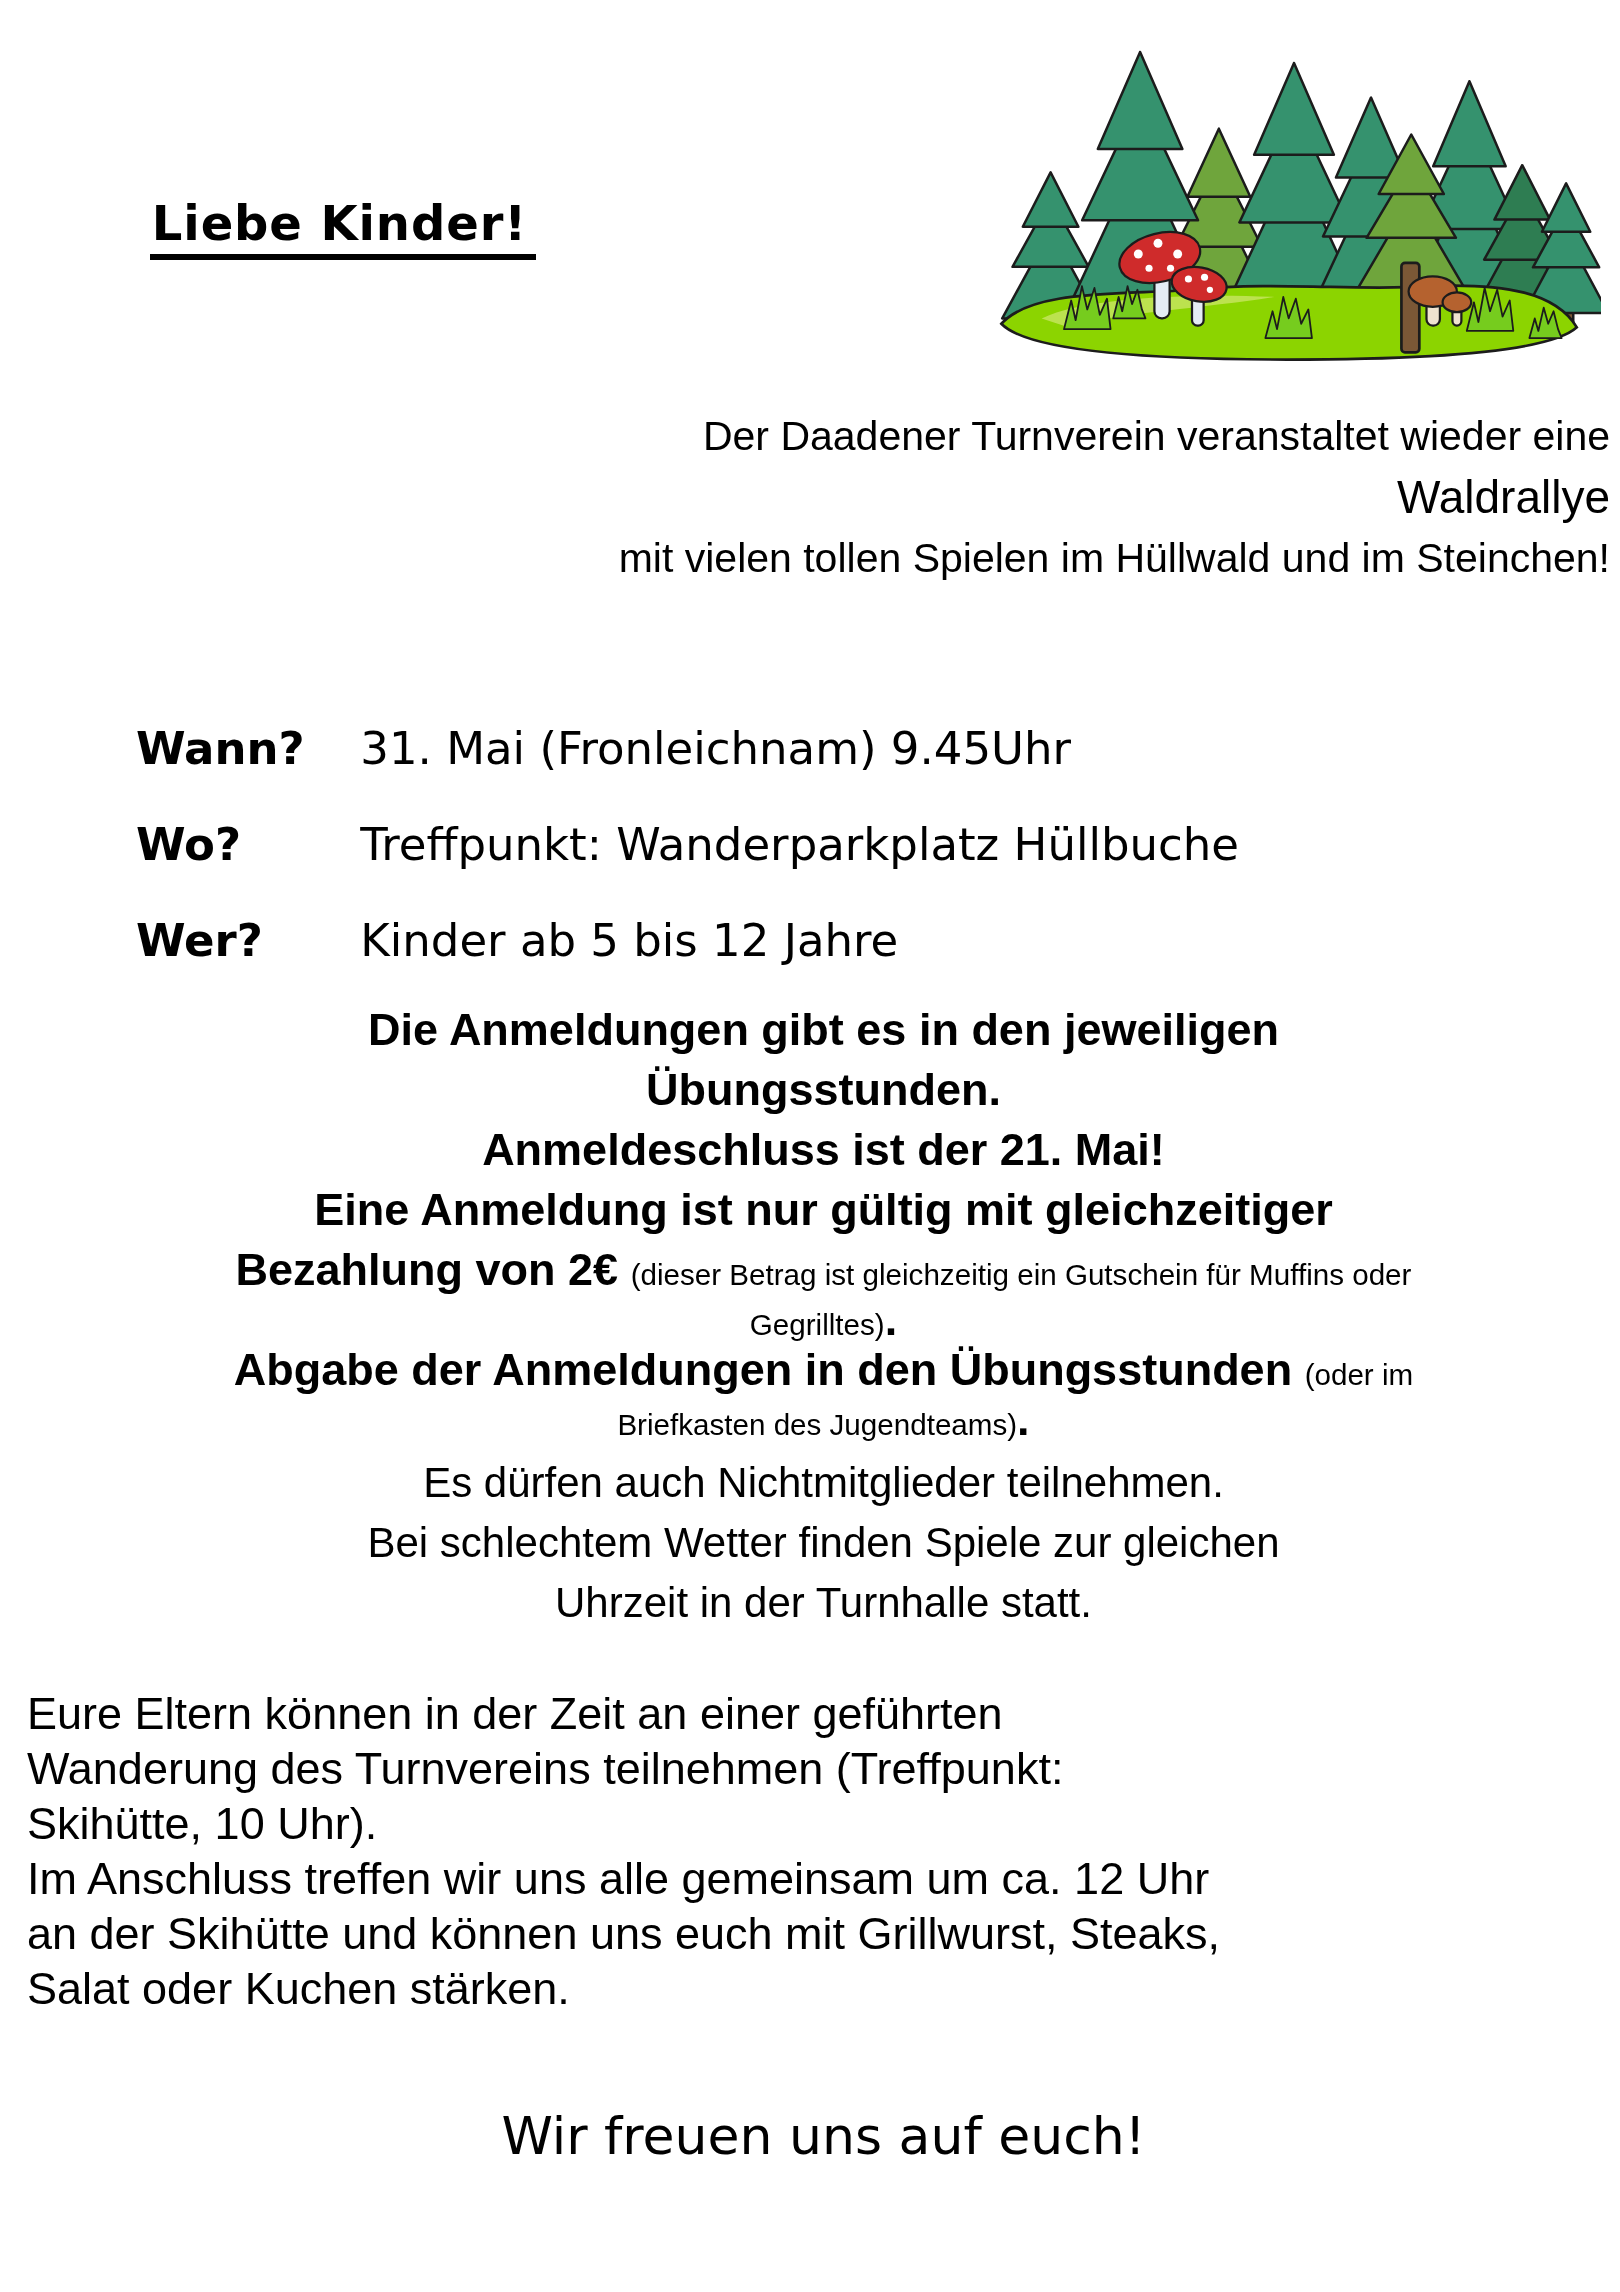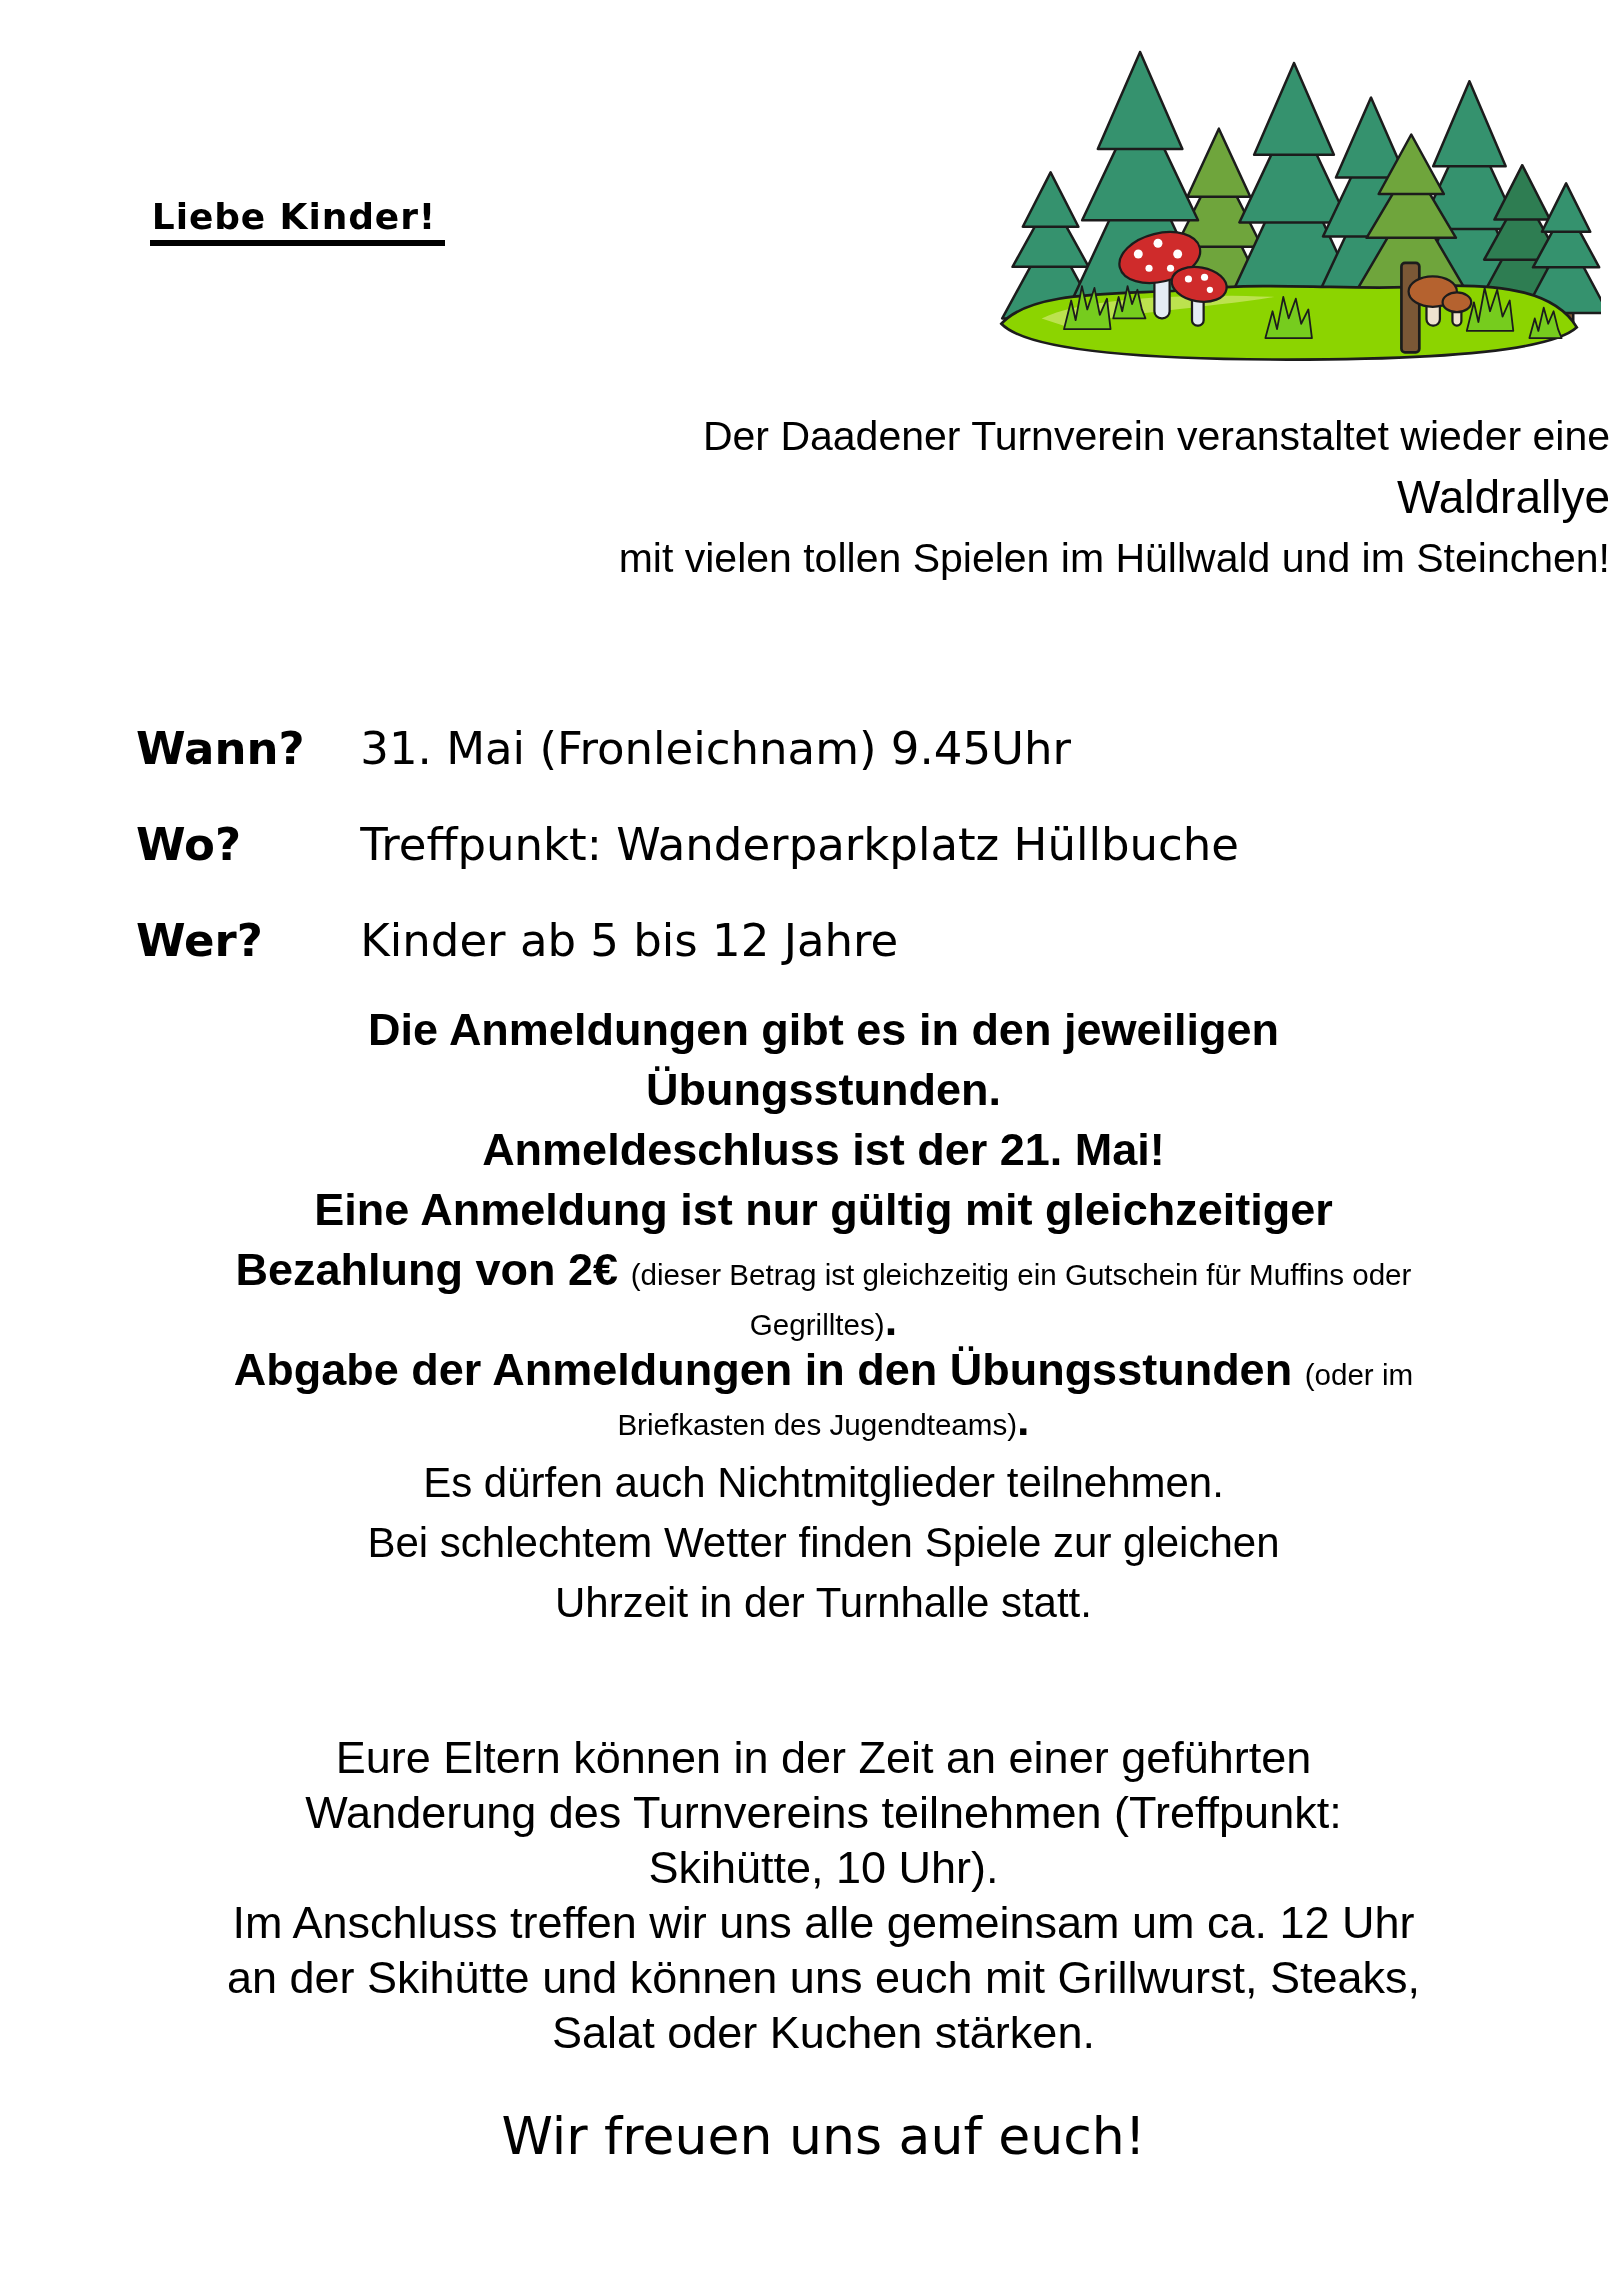--- a/index.html
+++ b/index.html
@@ -8,21 +8,21 @@
     width:1620px;height:2293px;
     background:#ffffff;
     color:#000;
     overflow:hidden;
     font-family:"Liberation Sans", sans-serif;
   }
   
   .title{
     position:absolute;left:150px;top:195px;
     font-family:"DejaVu Sans", sans-serif;
-    font-weight:bold;font-size:36px;line-height:1.2;
+    font-weight:bold;font-size:48px;line-height:1.2;
     letter-spacing:0.9px;
     border-bottom:6.3px solid #000;
     padding:0 9px 1.8px 1.8px;
     display:inline-block;
   }
   
   .clipart{position:absolute;left:979px;top:23px;width:622px;height:342px;}
   
   .intro{
     position:absolute;left:17px;top:406px;width:1593px;
@@ -46,22 +46,22 @@
   .reg-line.small{height:40px;line-height:40px;font-weight:normal;font-size:29.6px;}
   .reg-note{font-weight:normal;font-size:29.6px;}
   .reg-period{font-weight:bold;font-size:45px;}
   
   .notes{
     position:absolute;left:27px;top:1453px;width:1593px;
     text-align:center;font-size:42px;line-height:60px;
   }
   
   .parents{
-    position:absolute;left:27px;top:1730px;width:1593px;
-    text-align:center;font-size:45px;line-height:55px;
+    position:absolute;left:27px;top:1686px;width:1593px;
+    font-size:45px;line-height:55px;
   }
   
   .closing{
     position:absolute;left:27px;top:2105px;width:1593px;
     text-align:center;
     font-family:"DejaVu Sans", sans-serif;
     font-size:52px;line-height:1.2;
   }
 </style>
 </head>

